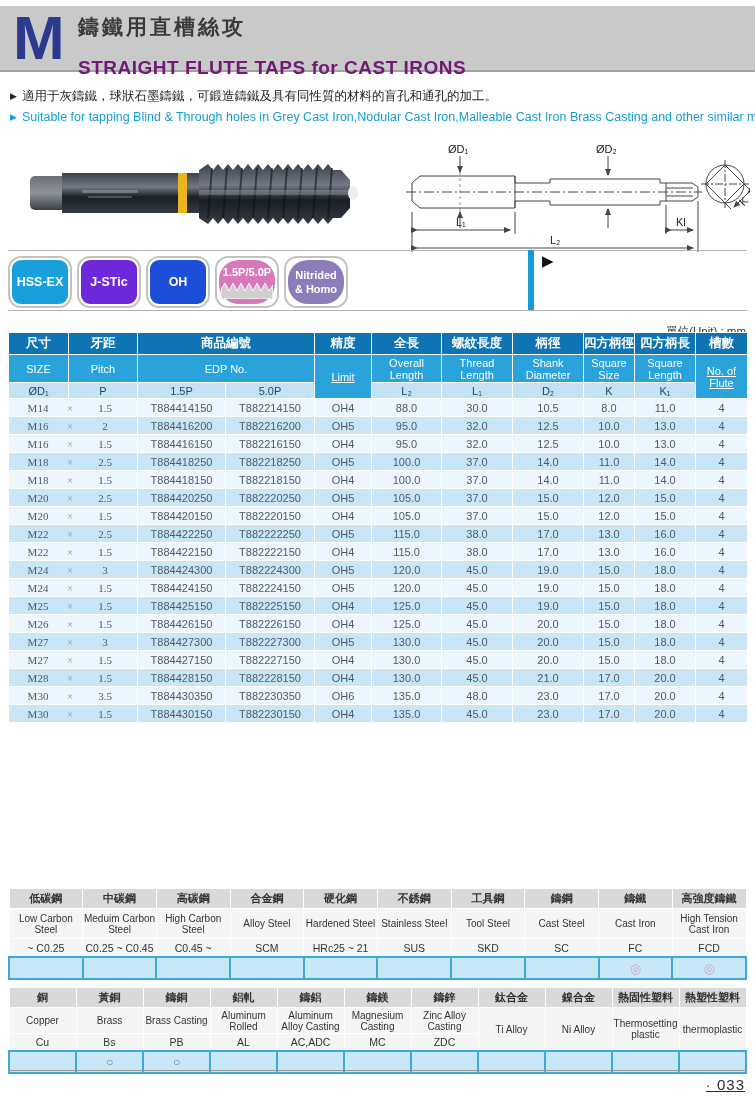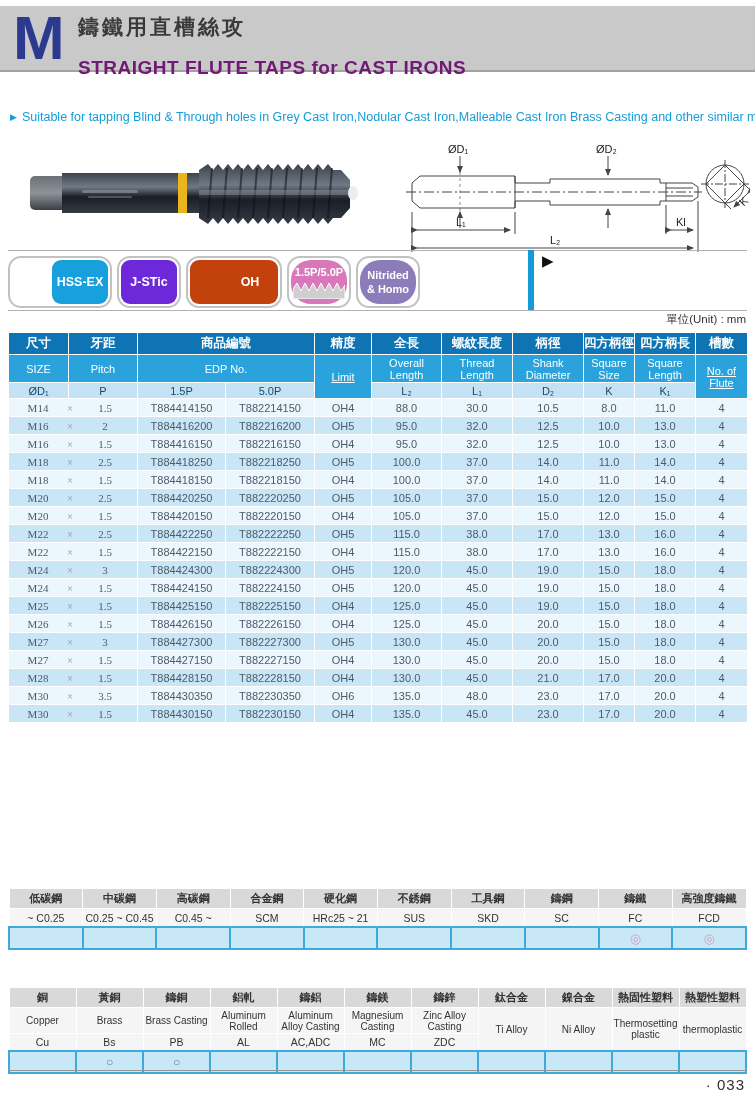--- a/index.html
+++ b/index.html
@@ -36,21 +36,21 @@
   
   .badges{position:absolute;left:8px;top:256px;display:flex;gap:5px;}
   .badge{border:2px solid #c2c2c2;border-radius:13px;background:#fff;padding:2px;}
   .badge-inner{width:56px;height:44px;border-radius:9px;color:#fff;font-weight:bold;
                font-size:12.5px;display:flex;align-items:center;justify-content:center;
                flex-direction:column;text-align:center;line-height:14px;}
   .badge-inner.small{font-size:11px;border-radius:20px;}
   .blue-bar{position:absolute;left:528px;top:250px;width:6px;height:60px;background:#149cd8;}
   .bar-arrow{position:absolute;left:542px;top:252px;font-size:15px;color:#111;}
 
-  .unit-label{position:absolute;right:9px;top:312px;font-size:11.5px;color:#333;}
+  .unit-label{position:absolute;right:9px;top:324px;font-size:11.5px;color:#333;}
 
   
   .spec{position:absolute;left:8px;top:332px;width:739px;border-collapse:collapse;
         table-layout:fixed;}
   .spec th,.spec td{border:1px solid #fff;text-align:center;padding:0;font-weight:normal;}
   .spec .h-cn th{background:#0e74b4;color:#fff;font-size:12.5px;font-weight:bold;height:21px;font-family:Liberation Serif, serif;}
   .spec .h-en th{background:#2aa2dc;color:#fff;font-size:11px;line-height:12px;height:27px;}
   .spec .h-sym th{background:#c3e3f5;color:#21486b;font-size:11px;height:15px;}
   .spec .h-en th.mid{background:#2aa2dc;text-decoration:underline;}
   .spec tbody td{font-size:11px;color:#4e5b66;height:17px;}
@@ -74,33 +74,36 @@
   .mat .row-cn td{background:#d9d9d9;font-weight:bold;font-size:11px;height:19px;}
   .mat .row-en td{background:#f5f5f5;font-size:10px;line-height:11px;height:29px;}
   .mat-2 .row-en td{height:25px;}
   .mat .row-sym td{background:#f5f5f5;font-size:10.5px;height:17px;}
   .mat-2 .row-sym td{height:16px;}
   .mat .row-rate td{background:#c8e8f8;border:2px solid #3fa9dc;height:20px;font-size:13px;}
   .mat .row-rate td.rate-excellent{color:#dd9cb8;font-weight:bold;}
   .mat .row-rate td.rate-good{color:#777;font-size:12px;}
 
   .page-number{position:absolute;right:10px;top:1076px;font-size:15px;color:#2e2e2e;
-               letter-spacing:1px;}
+               letter-spacing:1px;text-decoration:underline;}
 </style>
 </head>
 <body>
 
 <div class="page">
 
   <div class="header-band">
     <div class="m-letter">M</div>
     <div class="title-cn">鑄鐵用直槽絲攻</div>
     <div class="title-en">STRAIGHT FLUTE TAPS for CAST IRONS</div>
   </div>
 
+  <div class="bullet bullet-cn">
+    <span class="marker">▶</span><span>適用于灰鑄鐵，球狀石墨鑄鐵，可鍛造鑄鐵及具有同性質的材料的盲孔和通孔的加工。</span>
+  </div>
   <div class="bullet bullet-en">
     <span class="marker">▶</span><span>Suitable for tapping Blind &amp; Through holes in Grey Cast Iron,Nodular Cast Iron,Malleable Cast Iron Brass Casting and other similar materials.</span>
   </div>
 
   <svg class="tap-photo" width="345" height="96" viewBox="0 0 345 96">
     <defs>
       <linearGradient id="g1" x1="0" y1="0" x2="0" y2="1">
         <stop offset="0" stop-color="#3c434c"></stop>
         <stop offset="0.35" stop-color="#707984"></stop>
         <stop offset="0.6" stop-color="#1a1e25"></stop>
@@ -179,27 +182,27 @@
     <line class="dg" x1="344" y1="42" x2="350" y2="48"></line>
     <line class="dg" x1="325" y1="61" x2="331" y2="67"></line>
     <line class="dg" x1="348" y1="51" x2="334" y2="65" marker-start="url(#arr)" marker-end="url(#arr)"></line>
     <text class="dg-text" x="341" y="66" transform="rotate(-45 341 62)">K</text>
   </svg>
 
   <div class="rule rule-1"></div>
 
   <div class="badges">
     <div class="badge">
-      <div class="badge-inner" style="background: rgb(24, 160, 220); margin-left: 40px;">HSS-EX</div>
+      <div class="badge-inner" style="background: rgb(24, 160, 220);">HSS-EX</div>
     </div>
     <div class="badge">
       <div class="badge-inner" style="background: #6d28d9;">J-STic</div>
     </div>
     <div class="badge">
-      <div class="badge-inner" style="background: #c2410c; padding-left: 32px;">OH</div>
+      <div class="badge-inner" style="background: #1d4ed8;">OH</div>
     </div>
     <div class="badge">
       <div class="badge-inner small" style="background: rgb(216, 120, 186);">
         <span>1.5P/5.0P</span>
         <svg width="52" height="20" viewBox="0 0 52 20">
           <path d="M0,20 L0,10 L4,4 L8,12 L12,4 L16,12 L20,4 L24,12 L28,4 L32,12 L36,4 L40,12 L44,4 L48,12 L52,6 L52,20 Z" fill="#cfcfcf" stroke="#fff" stroke-width="1"></path>
         </svg>
       </div>
     </div>
     <div class="badge">
@@ -502,20 +505,32 @@
           <td>中碳鋼</td>
           <td>高碳鋼</td>
           <td>合金鋼</td>
           <td>硬化鋼</td>
           <td>不銹鋼</td>
           <td>工具鋼</td>
           <td>鑄鋼</td>
           <td>鑄鐵</td>
           <td>高強度鑄鐵</td>
         </tr>
+    <tr class="row-en">
+          <td>Low Carbon Steel</td>
+          <td>Meduim Carbon Steel</td>
+          <td>High Carbon Steel</td>
+          <td>Alloy Steel</td>
+          <td>Hardened Steel</td>
+          <td>Stainless Steel</td>
+          <td>Tool Steel</td>
+          <td>Cast Steel</td>
+          <td>Cast Iron</td>
+          <td>High Tension Cast Iron</td>
+        </tr>
     <tr class="row-sym">
           <td>~ C0.25</td>
           <td>C0.25 ~ C0.45</td>
           <td>C0.45 ~</td>
           <td>SCM</td>
           <td>HRc25 ~ 21</td>
           <td>SUS</td>
           <td>SKD</td>
           <td>SC</td>
           <td>FC</td>

